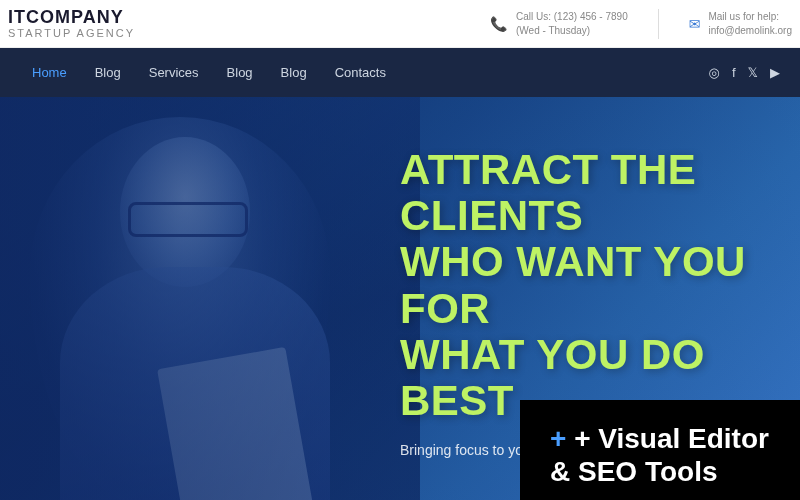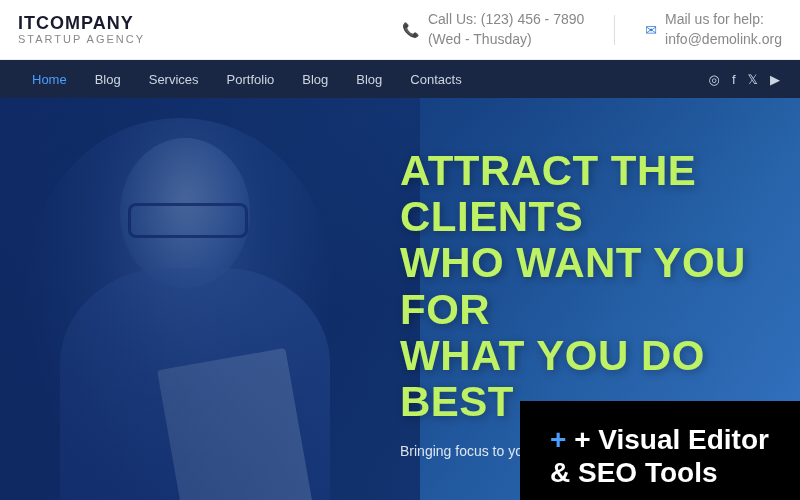--- a/index.html
+++ b/index.html
@@ -1,25 +1,25 @@
 <!DOCTYPE html>
 <html><head>
   <meta charset="utf-8">
   <style>
     * { margin: 0; padding: 0; box-sizing: border-box; }
     body { width: 800px; height: 500px; overflow: hidden; font-family: Arial, sans-serif; }
 
     
     .top-bar {
       background: #fff;
-      height: 60px;
+      height: 48px;
       display: flex;
       align-items: center;
       justify-content: space-between;
-      padding: 0 18px;
+      padding: 0 8px;
       border-bottom: 1px solid #eee;
     }
     .logo-area {
       display: flex;
       flex-direction: column;
     }
     .logo-company {
       font-size: 18px;
       font-weight: 900;
       color: #1a1a2e;
@@ -47,32 +47,32 @@
       font-size: 14px;
     }
     .contact-text {
       font-size: 11px;
       color: #333;
       line-height: 1.4;
     }
     .contact-text span {
       display: block;
       color: #888;
-      font-size: 14px;
+      font-size: 10px;
     }
     .divider-v {
       width: 1px;
       height: 30px;
       background: #ddd;
     }
 
     
     .nav-bar {
       background: #1a2744;
-      height: 38px;
+      height: 49px;
       display: flex;
       align-items: center;
       padding: 0 20px;
       justify-content: space-between;
     }
     .nav-links {
       display: flex;
       align-items: center;
       gap: 4px;
     }
@@ -245,21 +245,20 @@
       </div>
     </div>
   </div>
 </div>
 
 <nav class="nav-bar">
   <div class="nav-links">
     <a class="nav-item active">Home</a>
     <a class="nav-item">Blog</a>
     <a class="nav-item">Services</a>
-    <a class="nav-item">Portfolio</a>
     <a class="nav-item">Blog</a>
     <a class="nav-item">Blog</a>
     <a class="nav-item">Contacts</a>
   </div>
   <div class="nav-social">
     <span class="nav-social-icon">◎</span>
     <span class="nav-social-icon">f</span>
     <span class="nav-social-icon">𝕏</span>
     <span class="nav-social-icon">▶</span>
   </div>

